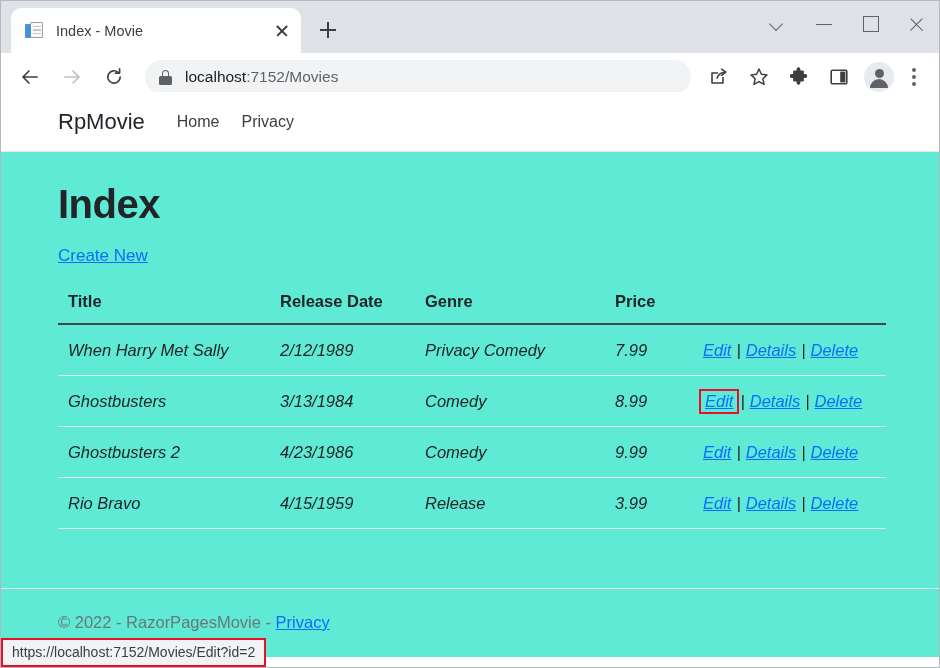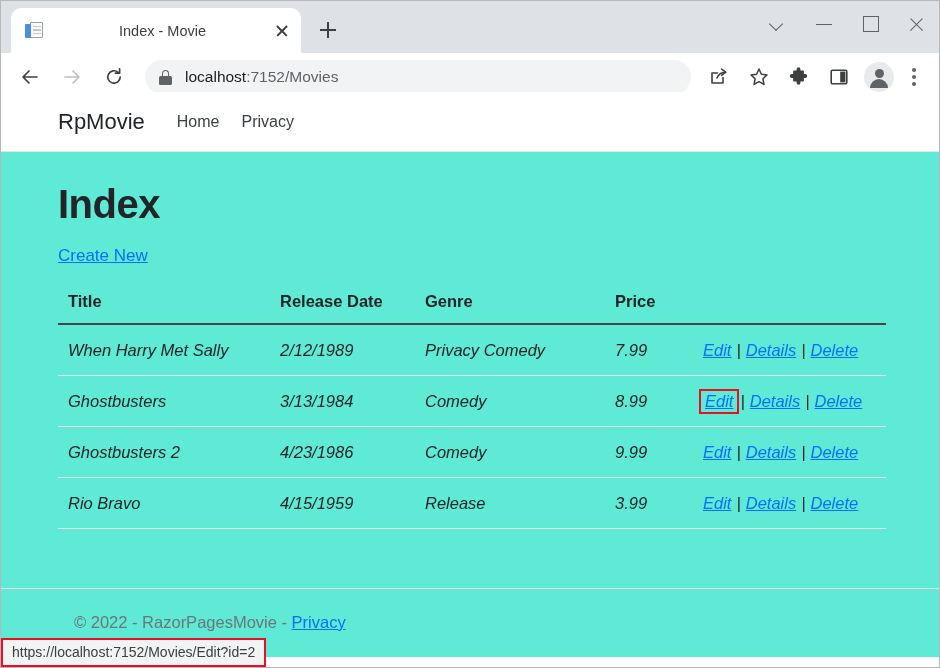--- a/index.html
+++ b/index.html
@@ -30,21 +30,20 @@
   #tab-active {
     margin-left: 10px;
     width: 290px;
     height: 45px;
     background: #ffffff;
     border-radius: 10px 10px 0 0;
     display: flex;
     align-items: center;
     padding: 0 6px 0 14px;
     position: relative;
-    text-align: center;
   }
   #tab-favicon {
     width: 19px; height: 20px;
     position: relative;
     flex: 0 0 auto;
     margin-right: 12px;
   }
   #tab-favicon .fav-page {
     position: absolute; left: 5px; top: 1px;
     width: 13px; height: 16px;
@@ -358,21 +357,21 @@
   }
 
   
   #site-footer {
     position: absolute;
     left: 0;
     top: 496px;
     width: 938px;
     border-top: 1px solid #e7e7e7;
     padding-top: 24px;
-    padding-left: 73px;
+    padding-left: 57px;
     font-size: 16.5px;
     color: #6c757d;
   }
   #site-footer a {
     color: #0d6efd;
     text-decoration: underline;
   }
 
   
   #status-bubble {

